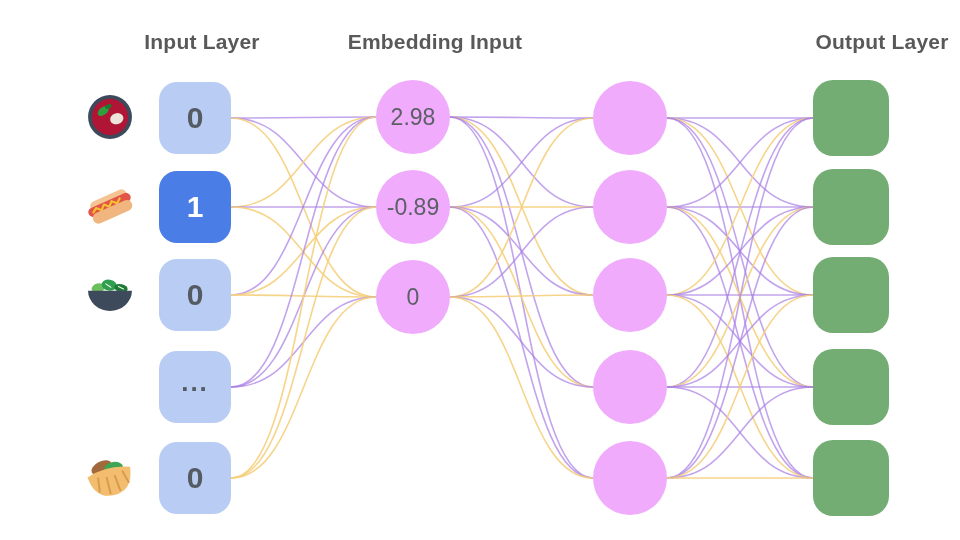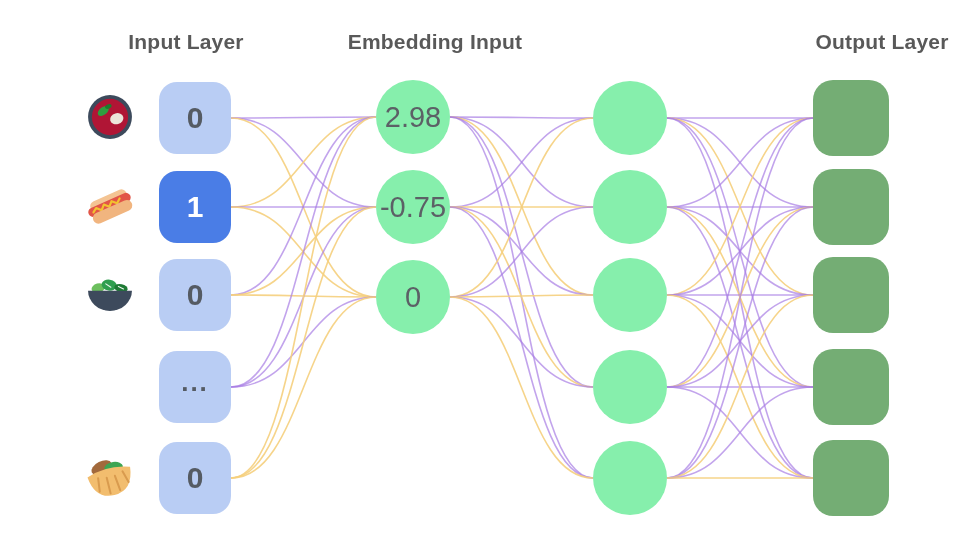--- a/index.html
+++ b/index.html
@@ -4,34 +4,34 @@
 <style>
   html,body{margin:0;padding:0;}
   body{
     width:960px;height:540px;position:relative;overflow:hidden;
     background:#ffffff;font-family:"Liberation Sans",sans-serif;
   }
   .layer-title{
     position:absolute;top:30px;text-align:center;
     font-size:21px;font-weight:bold;color:#595959;letter-spacing:.2px;
   }
-  #title-input{left:86px;width:200px;}
+  #title-input{left:102px;width:200px;}
   #title-embedding{left:328px;width:214px;}
   #title-output{left:780px;width:204px;}
   #edges-svg{position:absolute;left:0;top:0;}
   .node{position:absolute;display:flex;align-items:center;justify-content:center;box-sizing:border-box;}
   .input-square{
     width:72px;height:72px;border-radius:18px;background:#b9cdf4;
     font-size:30px;font-weight:bold;color:#555b63;
   }
   .input-square.active{background:#4a7de6;color:#ffffff;}
   .input-square.dots{font-size:26px;letter-spacing:2px;padding-bottom:10px;}
   .emb-circle,.hidden-circle{
-    width:74px;height:74px;border-radius:50%;background:#86efac;
-    font-size:29px;color:#5c6066;
+    width:74px;height:74px;border-radius:50%;background:#f0abfc;
+    font-size:23px;color:#5c6066;
   }
   .output-square{
     width:76px;height:76px;border-radius:20px;background:#74ad74;
   }
   .food-icon{position:absolute;width:54px;height:54px;}
   .food-icon svg{width:100%;height:100%;display:block;}
 </style>
 </head>
 <body>
 
@@ -135,21 +135,21 @@
      <g transform="rotate(-14 32 32)">
        <ellipse cx="25" cy="19" rx="13" ry="7.5" fill="#a2693c" transform="rotate(-12 25 19)"></ellipse>
        <ellipse cx="39" cy="22" rx="11" ry="6.5" fill="#3da553" transform="rotate(6 39 22)"></ellipse>
        <path d="M6 26 q26 -9 52 0 q-3 28 -26 28 q-23 0 -26 -28 z" fill="#f2bd6e"></path>
        <path d="M18 30 l-2 16 M28 32 l0 19 M38 32 l2 18 M48 29 l4 14" stroke="#d99b4e" stroke-width="2.4" stroke-linecap="round" fill="none"></path>
      </g>
    </svg>
     </div>
     <div class="node input-square" style="left: 159px; top: 442px;">0</div>
     <div class="node emb-circle" style="left: 376px; top: 80px;">2.98</div>
-    <div class="node emb-circle" style="left: 376px; top: 170px;">-0.75</div>
+    <div class="node emb-circle" style="left: 376px; top: 170px;">-0.89</div>
     <div class="node emb-circle" style="left: 376px; top: 260px;">0</div>
     <div class="node hidden-circle" style="left: 593px; top: 81px;"></div>
     <div class="node hidden-circle" style="left: 593px; top: 170px;"></div>
     <div class="node hidden-circle" style="left: 593px; top: 258px;"></div>
     <div class="node hidden-circle" style="left: 593px; top: 350px;"></div>
     <div class="node hidden-circle" style="left: 593px; top: 441px;"></div>
     <div class="node output-square" style="left: 813px; top: 80px;"></div>
     <div class="node output-square" style="left: 813px; top: 169px;"></div>
     <div class="node output-square" style="left: 813px; top: 257px;"></div>
     <div class="node output-square" style="left: 813px; top: 349px;"></div>

